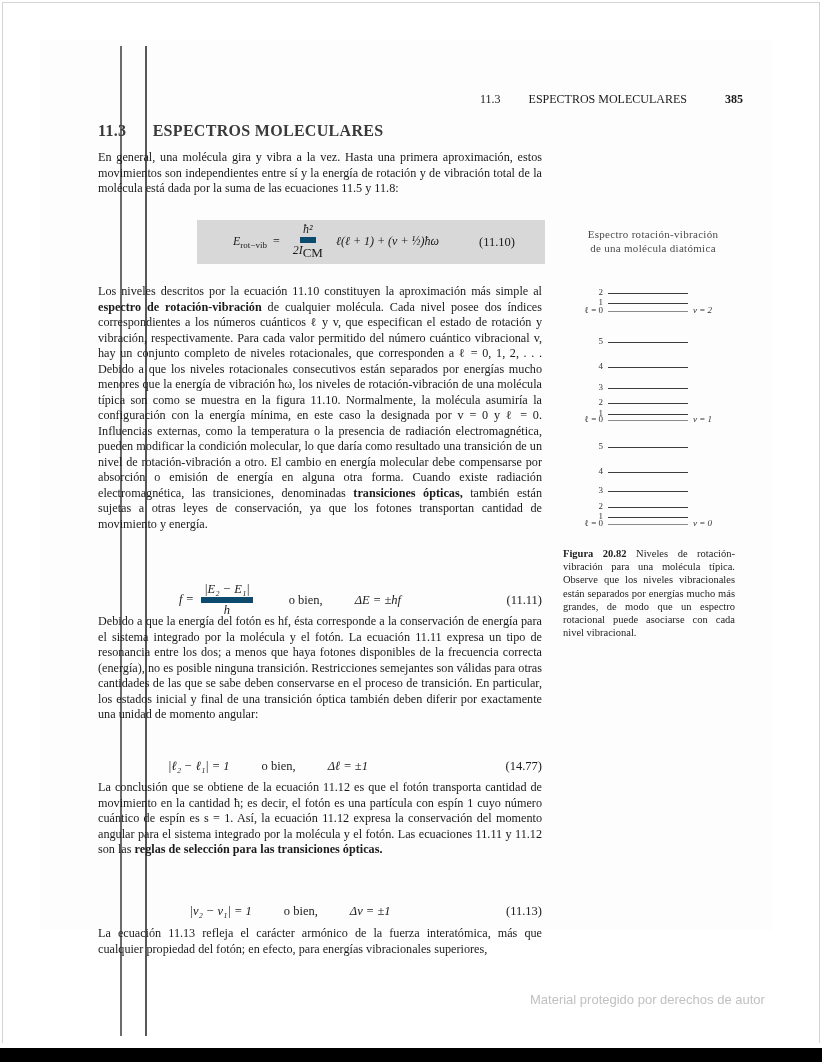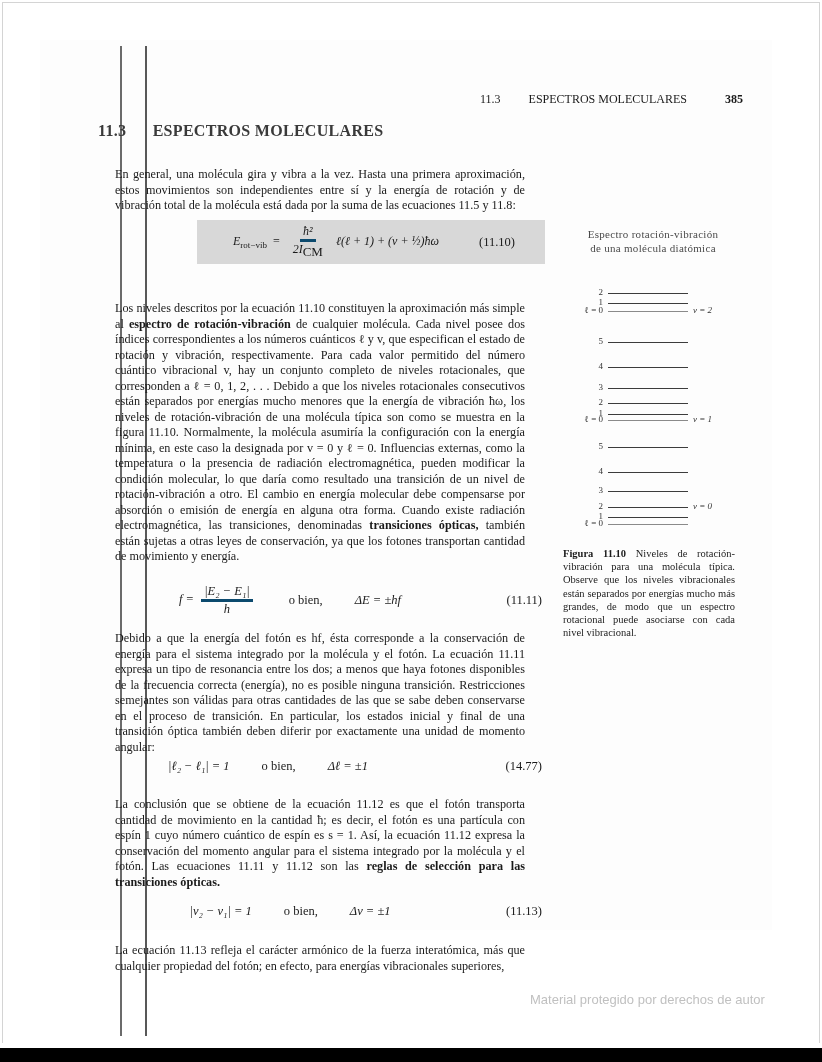--- a/index.html
+++ b/index.html
@@ -33,41 +33,41 @@
   .sec-title {
     position:absolute; left:98px; top:122px; font-size:16px; font-weight:bold; color:#3a3a3a;
     letter-spacing:0.3px;
   }
   .sec-title .num { margin-right:22px; }
 
   .body-text {
     position:absolute; left:98px; width:444px; font-size:12.2px; line-height:15.5px;
     text-align:justify; hyphens:auto;
   }
-  .body-text p { margin:17px; }
+  .body-text p { margin:0; }
   .indent { text-indent:14px; }
   .bold { font-weight:bold; }
   .it { font-style:italic; }
 
   .eq-row {
     position:absolute; left:98px; width:444px; height:30px; font-size:12.5px;
     display:flex; align-items:center;
   }
   .eq-row .eq-body { flex:1; display:flex; justify-content:center; align-items:center; gap:32px; }
   .eq-row .eq-num { width:60px; text-align:right; }
 
   .eq-box {
     position:absolute; left:197px; top:220px; width:348px; height:44px;
     background:#d8d8d8; display:flex; align-items:center; font-size:12px;
   }
   .eq-box .eq-body { flex:1; display:flex; align-items:center; padding-left:36px; gap:6px; }
   .eq-box .eq-num { width:60px; text-align:left; padding-right:6px; font-size:12.5px; }
 
   .frac { display:inline-flex; flex-direction:column; align-items:center; vertical-align:middle; margin:0 4px; }
-  .frac .n { border-bottom:3px solid #0c4a6e; padding:0 3px; font-style:italic; }
+  .frac .n { border-bottom:6px solid #0c4a6e; padding:0 3px; font-style:italic; }
   .frac .d { padding:0 3px; font-style:italic; }
 
   .margin-title {
     position:absolute; left:563px; top:227px; width:180px; font-size:11px; line-height:14px;
     color:#4a4a4a; letter-spacing:0.3px;text-align:center;
   }
 
   .diagram { position:absolute; left:563px; top:285px; width:180px; height:250px; }
   .lvl { position:absolute; left:45px; width:80px; height:1px; background:#3c3c3c; }
   .lvl.light { background:#8a8a8a; }
@@ -199,22 +199,22 @@
     <div class="lvl" style="top: 187px;"></div>
     <div class="lvl-lbl" style="top: 181px;">4</div>
     <div class="lvl" style="top: 206px;"></div>
     <div class="lvl-lbl" style="top: 200px;">3</div>
     <div class="lvl" style="top: 222px;"></div>
     <div class="lvl-lbl" style="top: 216px;">2</div>
     <div class="lvl" style="top: 232px;"></div>
     <div class="lvl-lbl" style="top: 226px;">1</div>
     <div class="lvl light" style="top: 239px;"></div>
     <div class="lvl-lbl" style="top: 233px;">ℓ = 0</div>
-    <div class="v-lbl" style="top: 216px;">v = 0</div>
+    <div class="v-lbl" style="top: 233px;">v = 0</div>
   </div>
 
 <div class="caption">
-  <span class="lbl">Figura 11.10</span>
+  <span class="lbl">Figura 20.82</span>
   <span>Niveles de rotación-vibración para una molécula típica. Observe que los niveles vibracionales están separados por energías mucho más grandes, de modo que un espectro rotacional puede asociarse con cada nivel vibracional.</span>
 </div>
 
 <div class="watermark">Material protegido por derechos de autor</div>
 <div class="bottom-bar"></div>
 
 </body></html>

